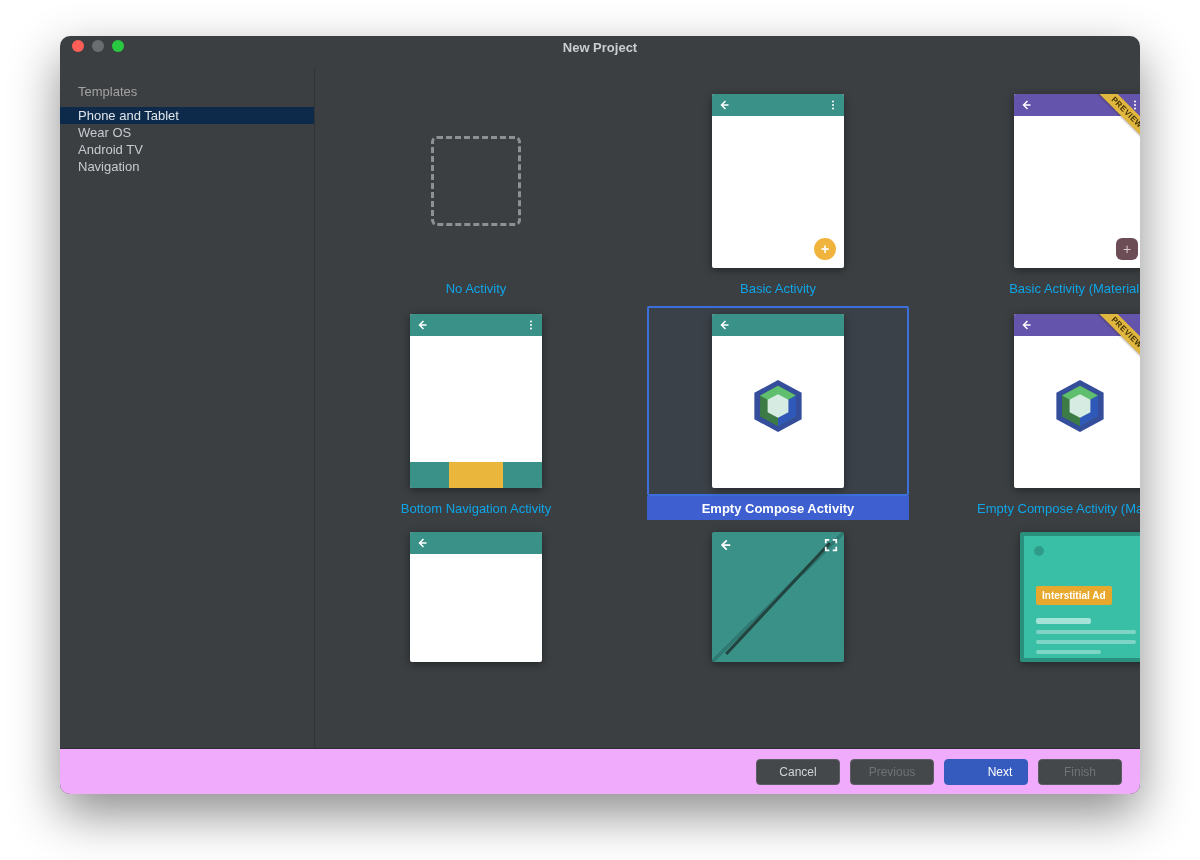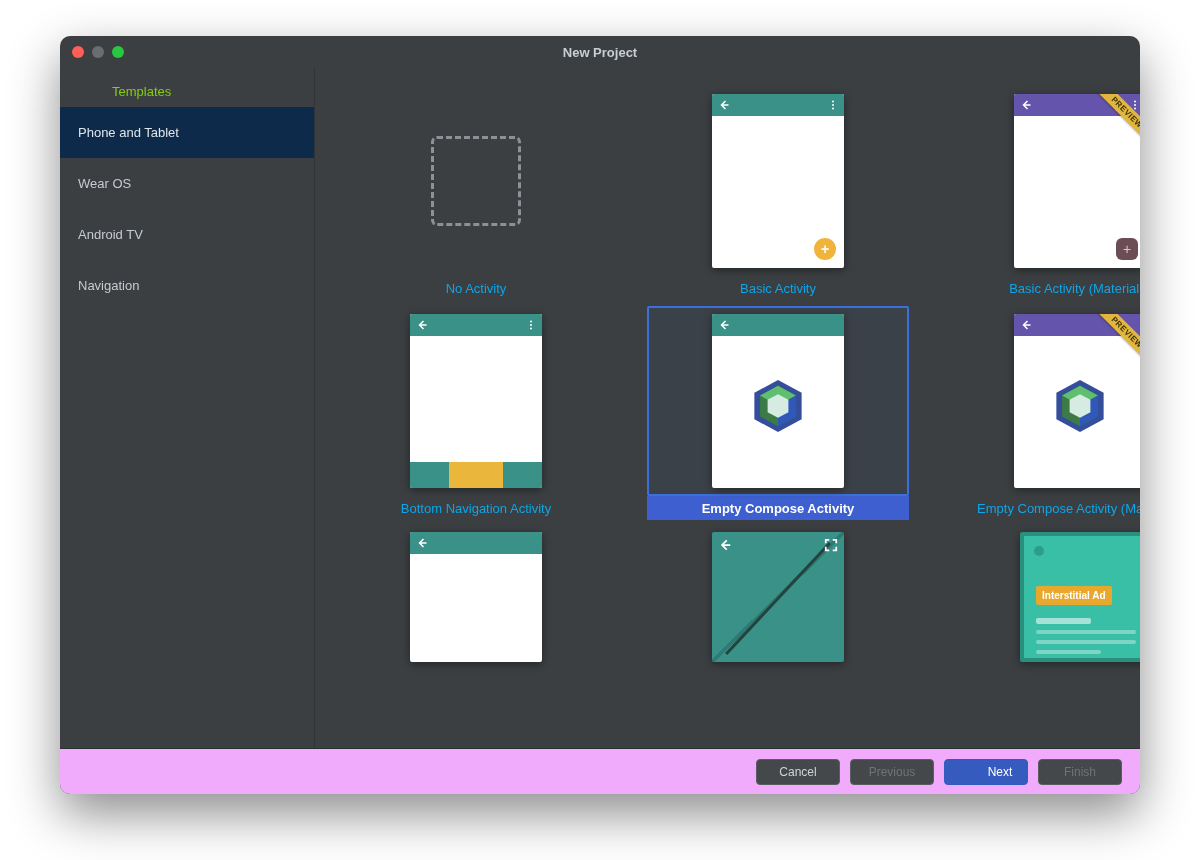--- a/index.html
+++ b/index.html
@@ -2,29 +2,29 @@
 <html><head>
 <meta charset="utf-8">
 <style>
   * { box-sizing: border-box; margin: 0; padding: 0; }
   html, body { width: 1200px; height: 860px; font-family: -apple-system, "Helvetica Neue", Arial, sans-serif; background: transparent; }
   .window {
     position: absolute; left: 60px; top: 36px; width: 1080px; height: 758px;
     background: #3b3f41; border-radius: 10px; box-shadow: 0 20px 50px rgba(0,0,0,.45);
     overflow: hidden; display: flex; flex-direction: column;
   }
-  .titlebar { height: 32px; display: flex; align-items: center; padding: 12px 12px; position: relative; }
+  .titlebar { height: 32px; display: flex; padding: 4px 12px; position: relative; }
   .traffic { display: flex; gap: 8px; }
   .tl { width: 12px; height: 12px; border-radius: 50%; }
   .tl.red { background:#ff5f57; } .tl.yellow { background:#6b6e70; } .tl.green { background:#28c840; }
   .title { position:absolute; left:0; right:0; text-align:center; color:#c9ced3; font-size:13px; font-weight:600; pointer-events:none;}
   .body { flex:1; display:flex; min-height:0; }
   .sidebar { width: 255px; flex:0 0 255px; background:#3b3f41; border-right:1px solid #313436; padding-top:6px;}
-  .side-head { color:#84cc16; font-size:13px; padding:10px 18px 8px;margin-left:34px; }
-  .side-item { color:#c6cbd1; font-size:13px; padding:18px 18px; cursor:pointer; }
+  .side-head { color:#a3a3a3; font-size:13px; padding:10px 18px 8px; }
+  .side-item { color:#c6cbd1; font-size:13px; padding:1px 18px; cursor:pointer; }
   .side-item.selected { background:#0d2a4a; color:#dfe5ea; }
   .main { flex:1; position:relative; overflow:hidden; background:#3b3f41; }
   .grid { position:absolute; left:0; right:0; top:0; padding: 18px 30px 0 30px; display:grid; grid-template-columns: repeat(3, 1fr); column-gap: 40px; row-gap: 6px; }
   .cell { display:flex; flex-direction:column; align-items:center; }
   .thumb-wrap { width:262px; height:190px; display:flex; align-items:center; justify-content:center; border:2px solid transparent; border-radius:2px; }
   .cell.selected .thumb-wrap { border-color:#3d6fdc; background:rgba(61,111,220,.05); }
   .thumb { width:132px; height:174px; background:#fff; border-radius:2px; box-shadow:0 2px 8px rgba(0,0,0,.4); position:relative; overflow:hidden; }
   .toolbar { height:22px; display:flex; align-items:center; justify-content:space-between; padding:0 6px; }
   .toolbar.teal   { background:#3a9188; }
   .toolbar.purple { background:#6554ab; }

